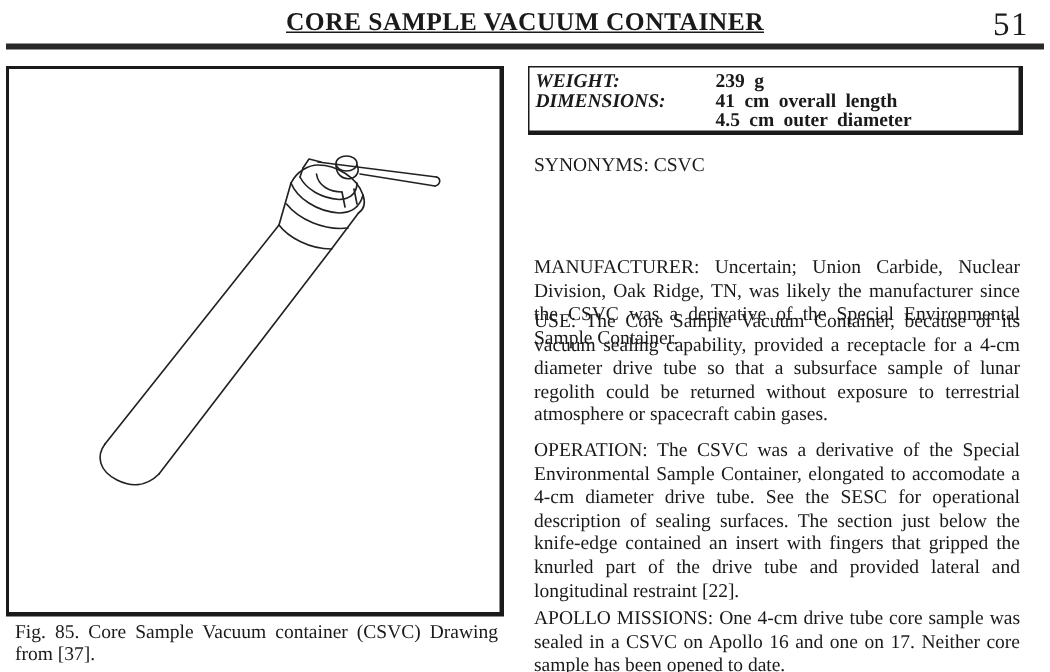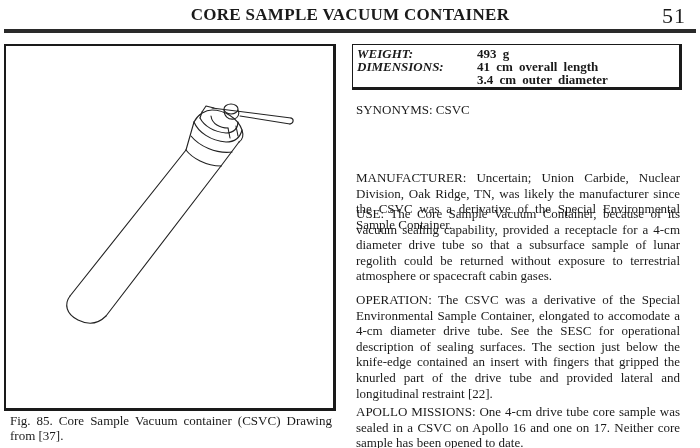--- a/index.html
+++ b/index.html
@@ -1,21 +1,21 @@
 <!DOCTYPE html>
 <html><head>
 <meta charset="utf-8">
 <style>
   html, body { margin: 0; padding: 0; background: #ffffff; }
   body { width: 700px; height: 448px; position: relative; overflow: hidden;
          font-family: "Liberation Serif", "DejaVu Serif", serif; color: #1a1a1a; }
 
   .page-header { position: absolute; left: 0; top: 0; width: 700px; height: 30px; }
   .page-title { position: absolute; left: 0; width: 700px; top: 5px; text-align: center;
-                font-weight: bold; font-size: 17px; letter-spacing: 0.3px; }
+                font-weight: bold; font-size: 17px; letter-spacing: 0.3px; text-decoration: underline; }
   .page-number { position: absolute; right: 14px; top: 3px; font-size: 22px; letter-spacing: 1px; }
   .header-rule { position: absolute; left: 4px; top: 29px; width: 692px; height: 4px; background: #2a2a2a; }
 
   .figure-box { position: absolute; left: 4px; top: 44px; width: 327px; height: 362px;
                 border: 2px solid #1a1a1a; border-right-width: 3px; border-bottom-width: 3px; }
   .figure-box svg { position: absolute; left: 0; top: 0; }
   .figure-caption { position: absolute; left: 10px; top: 413px; width: 322px;
                     font-size: 13px; line-height: 15px; text-align: justify; }
 
   .spec-box { position: absolute; left: 352px; top: 44px; width: 326px; height: 42px;
@@ -66,28 +66,28 @@
     <path d="M206 62 L285 72"></path>
     <path d="M234 70 L284 78"></path>
     <path d="M285 72 C288 73 288 77 284 78"></path>
   </svg>
 </div>
 <div class="figure-caption">Fig. 85.  Core Sample Vacuum container (CSVC)  Drawing from [37].</div>
 
 <div class="spec-box">
   <div class="spec-row" style="top:2px;">
     <span class="spec-label">WEIGHT:</span>
-    <span class="spec-value">493 g</span>
+    <span class="spec-value">239 g</span>
   </div>
   <div class="spec-row" style="top:15px;">
     <span class="spec-label">DIMENSIONS:</span>
     <span class="spec-value">41 cm overall length</span>
   </div>
   <div class="spec-row" style="top:28px;">
-    <span class="spec-value">3.4 cm outer diameter</span>
+    <span class="spec-value">4.5 cm outer diameter</span>
   </div>
 </div>
 
 <div class="text-col">
   <p class="para" style="top:102px;">SYNONYMS:  CSVC</p>
   <p class="para" style="top:134px;margin-top:36px;">MANUFACTURER: Uncertain; Union Carbide, Nuclear Division, Oak Ridge, TN, was likely the manufacturer since the CSVC was a derivative of the Special Environmental Sample Container.</p>
   <p class="para" style="top:206px;">USE:  The Core Sample Vacuum Container, because of its vacuum sealing capability, provided a receptacle for a 4-cm diameter drive tube so that a subsurface sample of lunar regolith could be returned without exposure to terrestrial atmosphere or spacecraft cabin gases.</p>
   <p class="para" style="top:292px;">OPERATION:  The CSVC was a derivative of the Special Environmental Sample Container, elongated to accomodate a 4-cm diameter drive tube.  See the SESC for operational description of sealing surfaces. The section just below the knife-edge contained an insert with fingers that gripped the knurled part of the drive tube and provided lateral and longitudinal restraint [22].</p>
   <p class="para" style="top:404px;">APOLLO MISSIONS:  One 4-cm drive tube core sample was sealed in a CSVC on Apollo 16 and one on 17.  Neither core sample has been opened to date.</p>
 </div>

